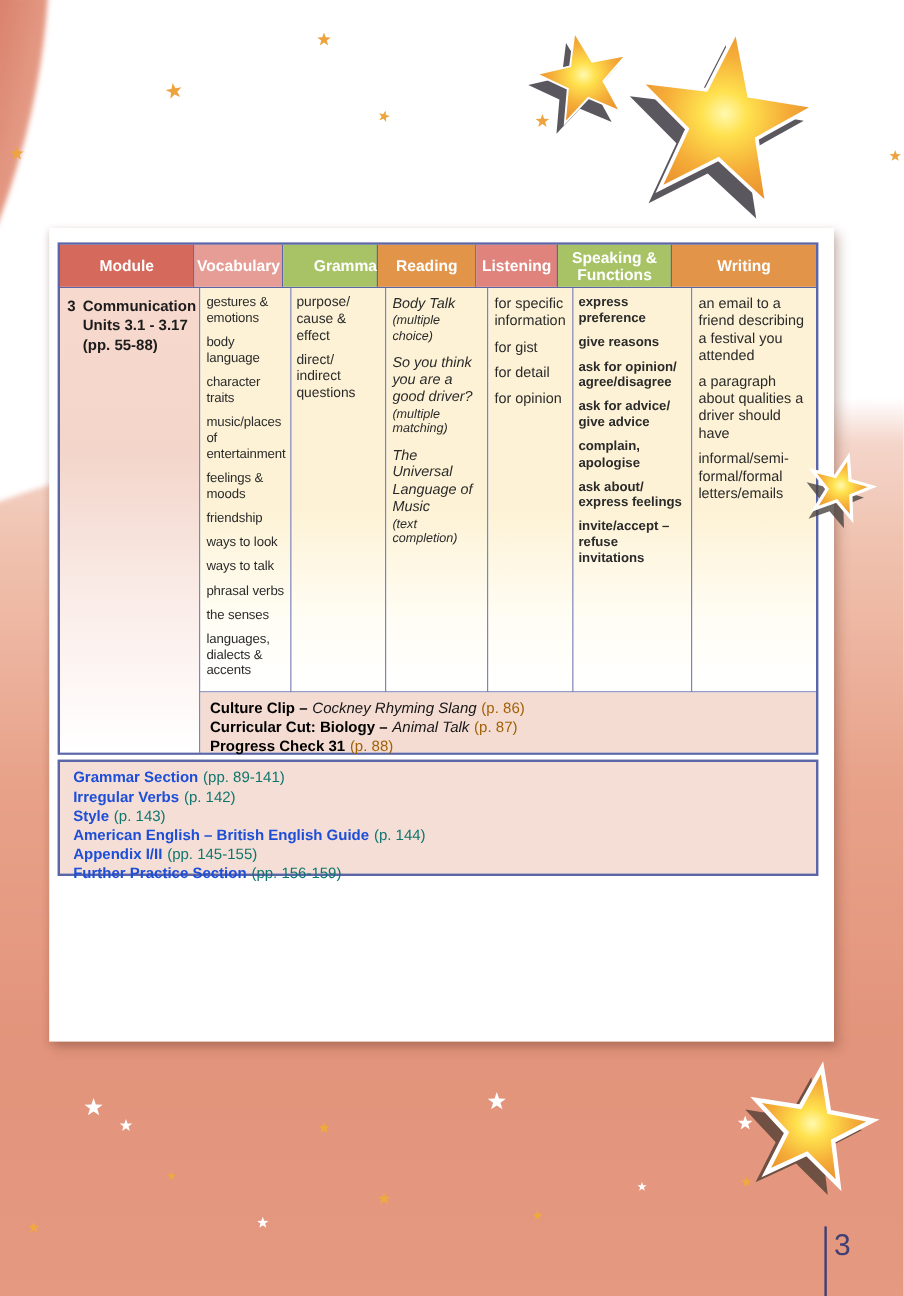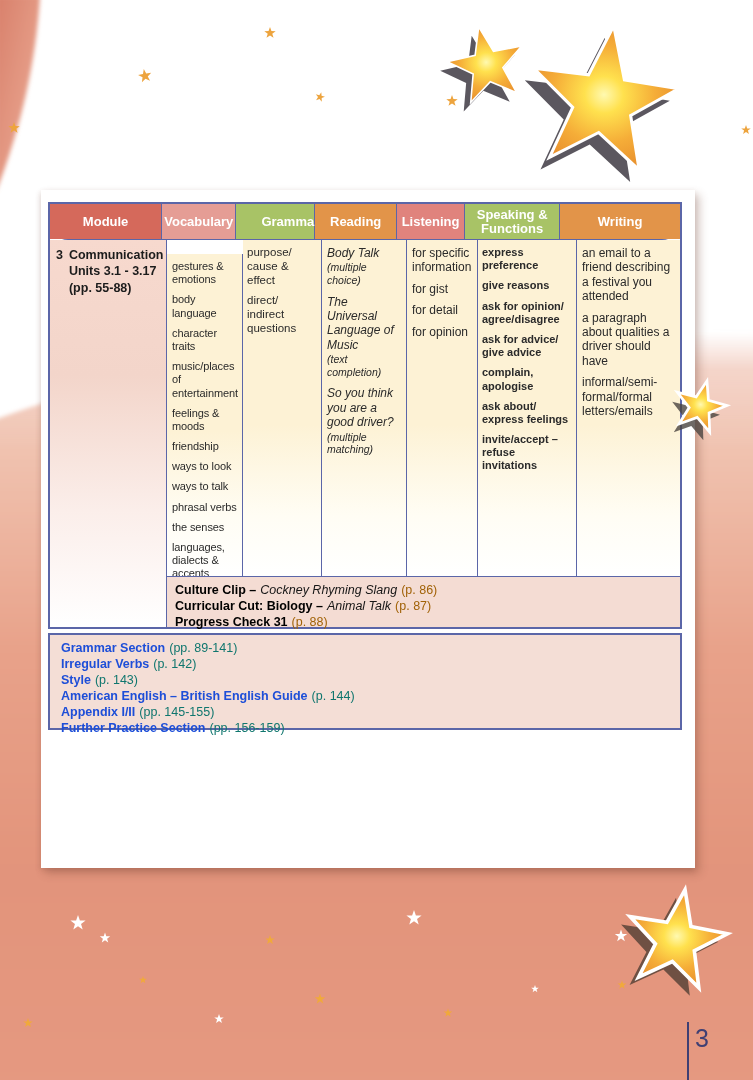--- a/index.html
+++ b/index.html
@@ -12,21 +12,21 @@
   svg.fg{position:absolute;left:0;top:0;z-index:3;pointer-events:none;}
 
   
   .panel{
     position:absolute;left:41px;top:190px;width:654px;height:678px;
     background:#ffffff;z-index:1;
     box-shadow:4px 5px 9px rgba(110,60,45,.32), -1px 2px 5px rgba(110,60,45,.15);
   }
   .tbl{position:absolute;left:7px;top:12px;width:634px;}
   .tbl-main{border:2px solid #5b66a8;box-sizing:border-box;background:#fff;}
-  .header-row{display:flex;height:35px;border-bottom:1.5px solid #5b66a8;border-radius:18px;}
+  .header-row{display:flex;height:35px;border-bottom:1.5px solid #5b66a8;}
   .hcell{
     box-sizing:border-box;border-right:1.5px solid #5b66a8;
     display:flex;align-items:center;justify-content:center;text-align:center;
     color:#fff;font-weight:bold;font-size:13px;line-height:1.05;padding:0 2px;
   }
   .header-row div:nth-of-type(1){width:117px}
   .header-row div:nth-of-type(2){width:76px}
   .header-row div:nth-of-type(3){width:79px}
   .header-row div:nth-of-type(4){width:85px}
   .header-row div:nth-of-type(5){width:71px}
@@ -42,21 +42,21 @@
   }
   .right-wrap{flex:1;display:flex;flex-direction:column;}
   .cols-row{display:flex;height:336px;border-bottom:1.5px solid #5b66a8;}
   .cell{
     box-sizing:border-box;border-right:1.5px solid #5b66a8;
     background:linear-gradient(#fdf2d5 0%,#fdf2d5 55%,#fffdf4 82%,#ffffff 100%);
     padding:6px 5px;font-size:12px;color:#2a2a2a;line-height:1.2;
     overflow:hidden;overflow-wrap:break-word;
   }
   .cell p{margin:0 0 7px 0;}
-  .col-vocab{width:76px;font-size:11px;letter-spacing:-.1px;padding:6px 3px 6px 5px;margin-top:14px;}
+  .col-vocab{width:76px;font-size:11px;letter-spacing:-.1px;padding:6px 3px 6px 5px;}
   .col-grammar{width:79px;font-size:11.5px;padding:6px 4px;}
   .col-reading{width:85px;}
   .col-listening{width:71px;}
   .col-speaking{width:99px;font-size:11px;padding:6px 4px;font-weight:bold;}
   .col-writing{width:103px;border-right:none;}
   .rd-item{margin:0 0 8px 0;}
   .rd-title{font-style:italic;font-size:12px;}
   .rd-task{font-style:italic;font-size:10.5px;margin-top:1px;}
 
   .extras-row{
@@ -194,27 +194,27 @@
                 <p>direct/ indirect questions</p>
               </div>
             <div class="cell col-reading">
 
                 <div class="rd-item">
                   <div class="rd-title">Body Talk</div>
                   <div class="rd-task">(multiple choice)</div>
                 </div>
 
                 <div class="rd-item">
+                  <div class="rd-title">So you think you are a good driver?</div>
+                  <div class="rd-task">(multiple matching)</div>
+                </div>
+
+                <div class="rd-item">
                   <div class="rd-title">The Universal Language of Music</div>
                   <div class="rd-task">(text completion)</div>
-                </div>
-
-                <div class="rd-item">
-                  <div class="rd-title">So you think you are a good driver?</div>
-                  <div class="rd-task">(multiple matching)</div>
                 </div>
               </div>
             <div class="cell col-listening">
 
             <p>for specific information</p>
                 <p>for gist</p>
                 <p>for detail</p>
                 <p>for opinion</p>
               </div>
             <div class="cell col-speaking">

